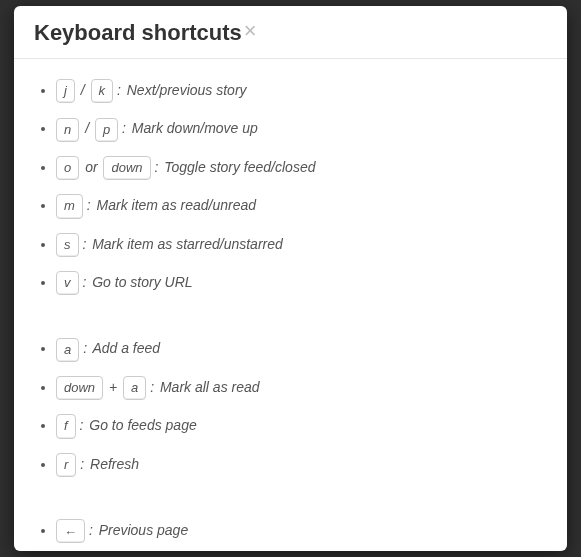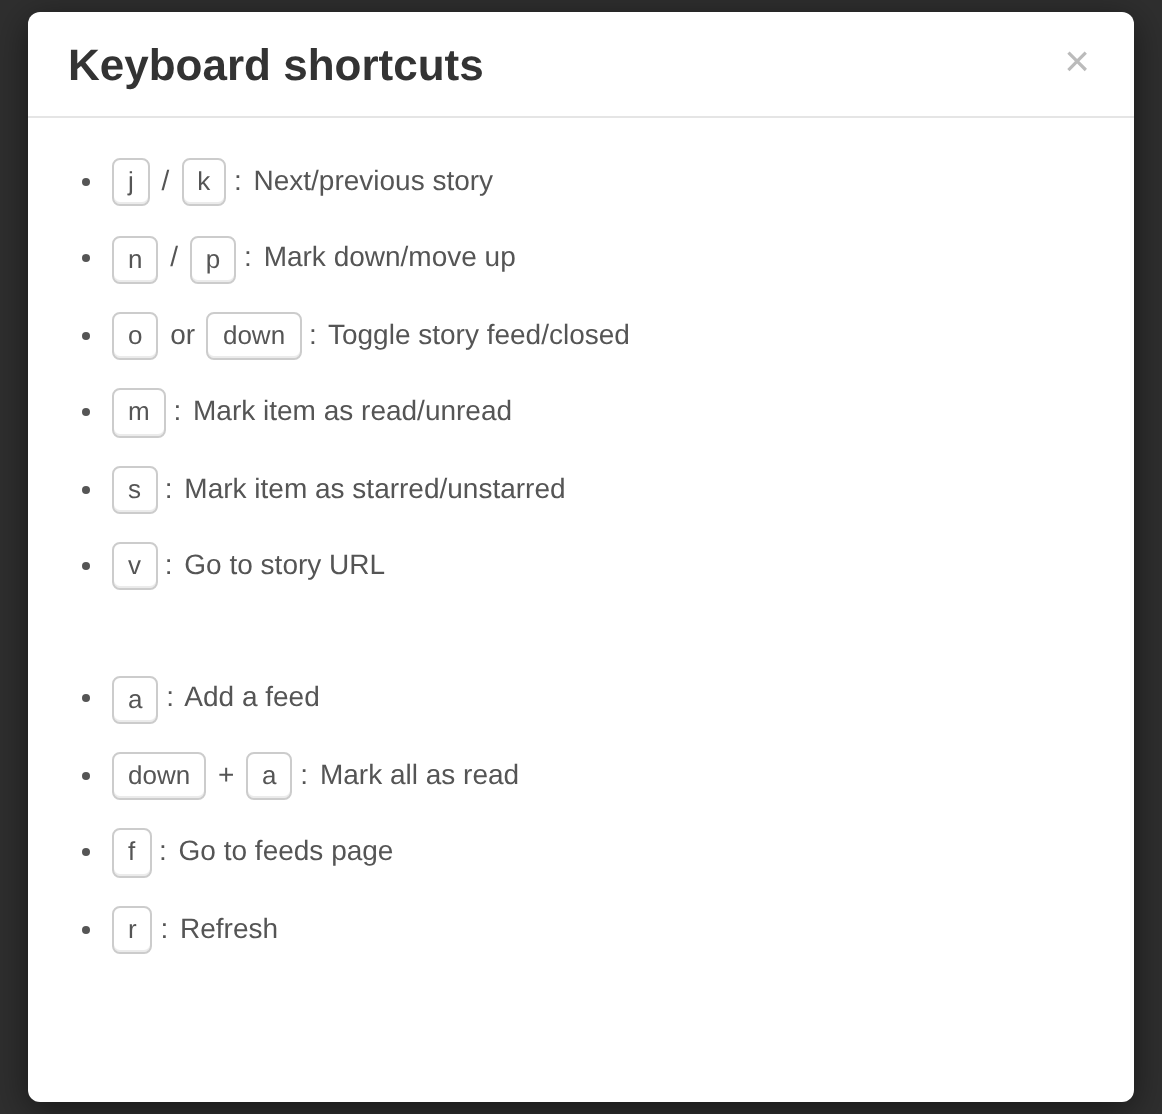--- a/index.html
+++ b/index.html
@@ -23,21 +23,21 @@
     background: #ffffff;
     border-radius: 6px;
     box-shadow: 0 4px 18px rgba(0,0,0,0.5);
     overflow: hidden;
   }
   .modal-header {
     padding: 14px 20px 12px 20px;
     border-bottom: 1px solid #e5e5e5;
     display: flex;
     align-items: flex-start;
-    justify-content: space-between;
+    justify-content: flex-start;
   }
   .modal-title {
     margin: 0;
     font-size: 22px;
     font-weight: 600;
     color: #333;
   }
   .close {
     background: none;
     border: none;
@@ -55,20 +55,21 @@
   }
   ul.shortcuts {
     list-style: disc;
     padding-left: 22px;
     margin: 10px 0 28px 0;
   }
   ul.shortcuts li {
     margin: 0;
     padding: 4px 0 10px 0;
     line-height: 1.6;
+    font-style: italic;
   }
   kbd {
     display: inline-block;
     min-width: 14px;
     padding: 2px 7px;
     font-family: inherit;
     font-size: 13px;
     line-height: 1.4;
     color: #555;
     text-align: center;
@@ -152,15 +153,23 @@
         <span class="colon">:</span>
         <span>Go to feeds page</span>
       </li>
       <li>
         <kbd>r</kbd>
         <span class="colon">:</span>
         <span>Refresh</span>
       </li>
     </ul>
 
+    <ul class="shortcuts">
+      <li>
+        <kbd>←</kbd>
+        <span class="colon">:</span>
+        <span>Previous page</span>
+      </li>
+
+    </ul>
 
   </div>
 </div>
 
 </body></html>

